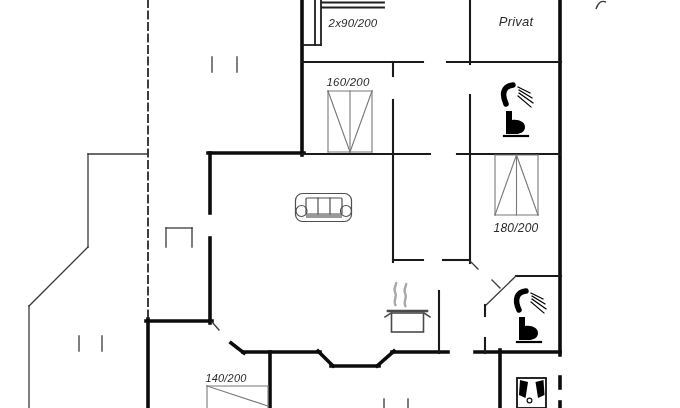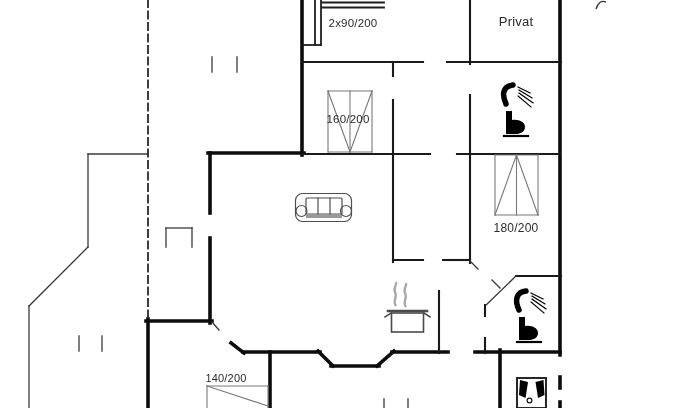--- a/index.html
+++ b/index.html
@@ -1,17 +1,17 @@
 <!DOCTYPE html>
 <html><head>
 <meta charset="utf-8">
 <style>
   html,body{margin:0;padding:0;background:#ffffff;}
   .stage{position:relative;width:680px;height:408px;background:#ffffff;overflow:hidden;
-         font-family:"Liberation Sans",sans-serif;}
+         font-family:"Liberation Sans",sans-serif;font-style:italic;}
   .stage svg{position:absolute;left:0;top:0;}
   .fp-label{position:absolute;transform:translate(-50%,-50%);white-space:nowrap;
             color:#2b2b2b;letter-spacing:.2px;line-height:1;}
 </style>
 </head>
 <body>
 
 <div class="stage">
   <svg width="680" height="408" viewBox="0 0 680 408">
       <g>
@@ -144,17 +144,17 @@
         <path d="M520,380 L528,382 L525.5,398 L519,395 Z" fill="#000000" stroke="none" stroke-width="1.8" stroke-linecap="butt"></path>
         <path d="M543.5,380 L535.5,382 L538,398 L544.5,395 Z" fill="#000000" stroke="none" stroke-width="1.8" stroke-linecap="butt"></path>
       </g>
       <g>
         <path d="M596,9 C598,3 601,0 606,2" fill="none" stroke="#3a3a3a" stroke-width="1.4" stroke-linecap="butt"></path>
       </g>
     </svg>
   <div>
       <div class="fp-label" style="left: 353px; top: 24px; font-size: 11.5px;">2x90/200</div>
       <div class="fp-label" style="left: 516px; top: 21px; font-size: 13px;">Privat</div>
-      <div class="fp-label" style="left: 348px; top: 83px; font-size: 11.5px; margin-top: 37px;">160/200</div>
+      <div class="fp-label" style="left: 348px; top: 83px; font-size: 11.5px;">160/200</div>
       <div class="fp-label" style="left: 516px; top: 228px; font-size: 12px;">180/200</div>
       <div class="fp-label" style="left: 226px; top: 378px; font-size: 11px;">140/200</div>
     </div>
 </div>
 
 </body></html>

